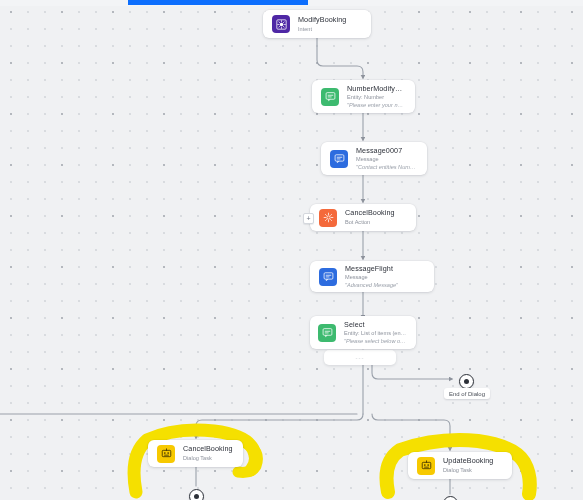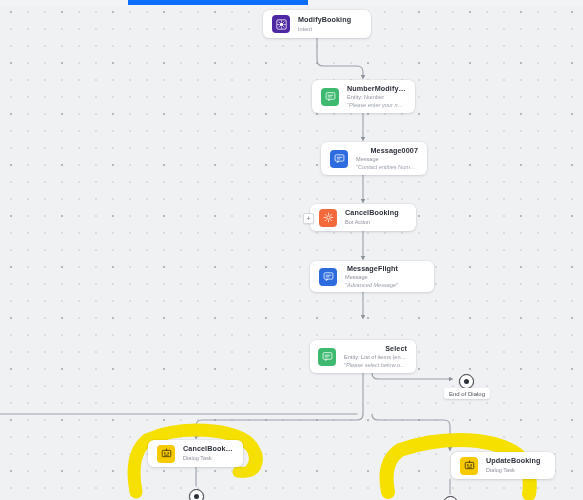--- a/index.html
+++ b/index.html
@@ -97,27 +97,26 @@
     color: #fff;
   }
   .node .icon svg { display: block; }
   .node .txt {
     min-width: 0;
     overflow: hidden;
     line-height: 1.15;
   }
   .node .title {
     font-size: 7.2px;
-    font-weight: bold;
+    font-weight: normal;
     color: #2b2f38;
     letter-spacing: 0.1px;
     white-space: nowrap;
     overflow: hidden;
     text-overflow: ellipsis;
-    text-align: right;
   }
   .node .subtitle {
     font-size: 5.6px;
     color: #8d929c;
     margin-top: 1.4px;
     white-space: nowrap;
     overflow: hidden;
     text-overflow: ellipsis;
   }
   .node .prompt {
@@ -324,21 +323,21 @@
         <path d="M4.6 6.2h6.8M4.6 8.6h4.2" stroke="#ffffff" stroke-width="1.1" stroke-linecap="round"></path>
       </svg>
     </div>
     <div class="txt">
       <div class="title">MessageFlight</div>
       <div class="subtitle">Message</div>
       <div class="prompt">"Advanced Message"</div>
     </div>
   </div>
 
-  <div class="node" style="left:310px; top:340px; width:106px; height:33px;padding-left:8px;">
+  <div class="node" style="left:310px; top:316px; width:106px; height:33px;padding-left:8px;">
     <div class="icon" style="background:#3dba6f;">
       <svg width="11" height="11" viewBox="0 0 16 16" fill="none">
         <rect x="1.6" y="2.4" width="12.8" height="9.6" rx="1.6" stroke="#ffffff" stroke-width="1.1"></rect>
         <path d="M5.2 12v2l2.4-2" stroke="#ffffff" stroke-width="1.1" stroke-linejoin="round"></path>
         <path d="M4.6 6.2h6.8M4.6 8.6h4.4" stroke="#ffffff" stroke-width="1.1" stroke-linecap="round"></path>
       </svg>
     </div>
     <div class="txt">
       <div class="title">Select</div>
       <div class="subtitle">Entity: List of items (enu...</div>
@@ -364,21 +363,21 @@
         <path d="M5.2 10.4h5.6" stroke="#3b2f00" stroke-width="1.2" stroke-linecap="round"></path>
         <path d="M8 1.2v2.2" stroke="#3b2f00" stroke-width="1.2" stroke-linecap="round"></path>
       </svg>
     </div>
     <div class="txt">
       <div class="title">CancelBooking</div>
       <div class="subtitle">Dialog Task</div>
     </div>
   </div>
 
-  <div class="node" style="left:408px; top:452px; width:104px; height:27px;margin-left:43px;">
+  <div class="node" style="left:408px; top:452px; width:104px; height:27px;">
     <div class="icon" style="background:#f7c900;">
       <svg width="11" height="11" viewBox="0 0 16 16" fill="none">
         <rect x="1.8" y="3.4" width="12.4" height="9.2" rx="1.4" stroke="#3b2f00" stroke-width="1.2"></rect>
         <circle cx="5.6" cy="7.4" r="1.2" fill="#3b2f00"></circle>
         <circle cx="10.4" cy="7.4" r="1.2" fill="#3b2f00"></circle>
         <path d="M5.2 10.4h5.6" stroke="#3b2f00" stroke-width="1.2" stroke-linecap="round"></path>
         <path d="M8 1.2v2.2" stroke="#3b2f00" stroke-width="1.2" stroke-linecap="round"></path>
       </svg>
     </div>
     <div class="txt">

